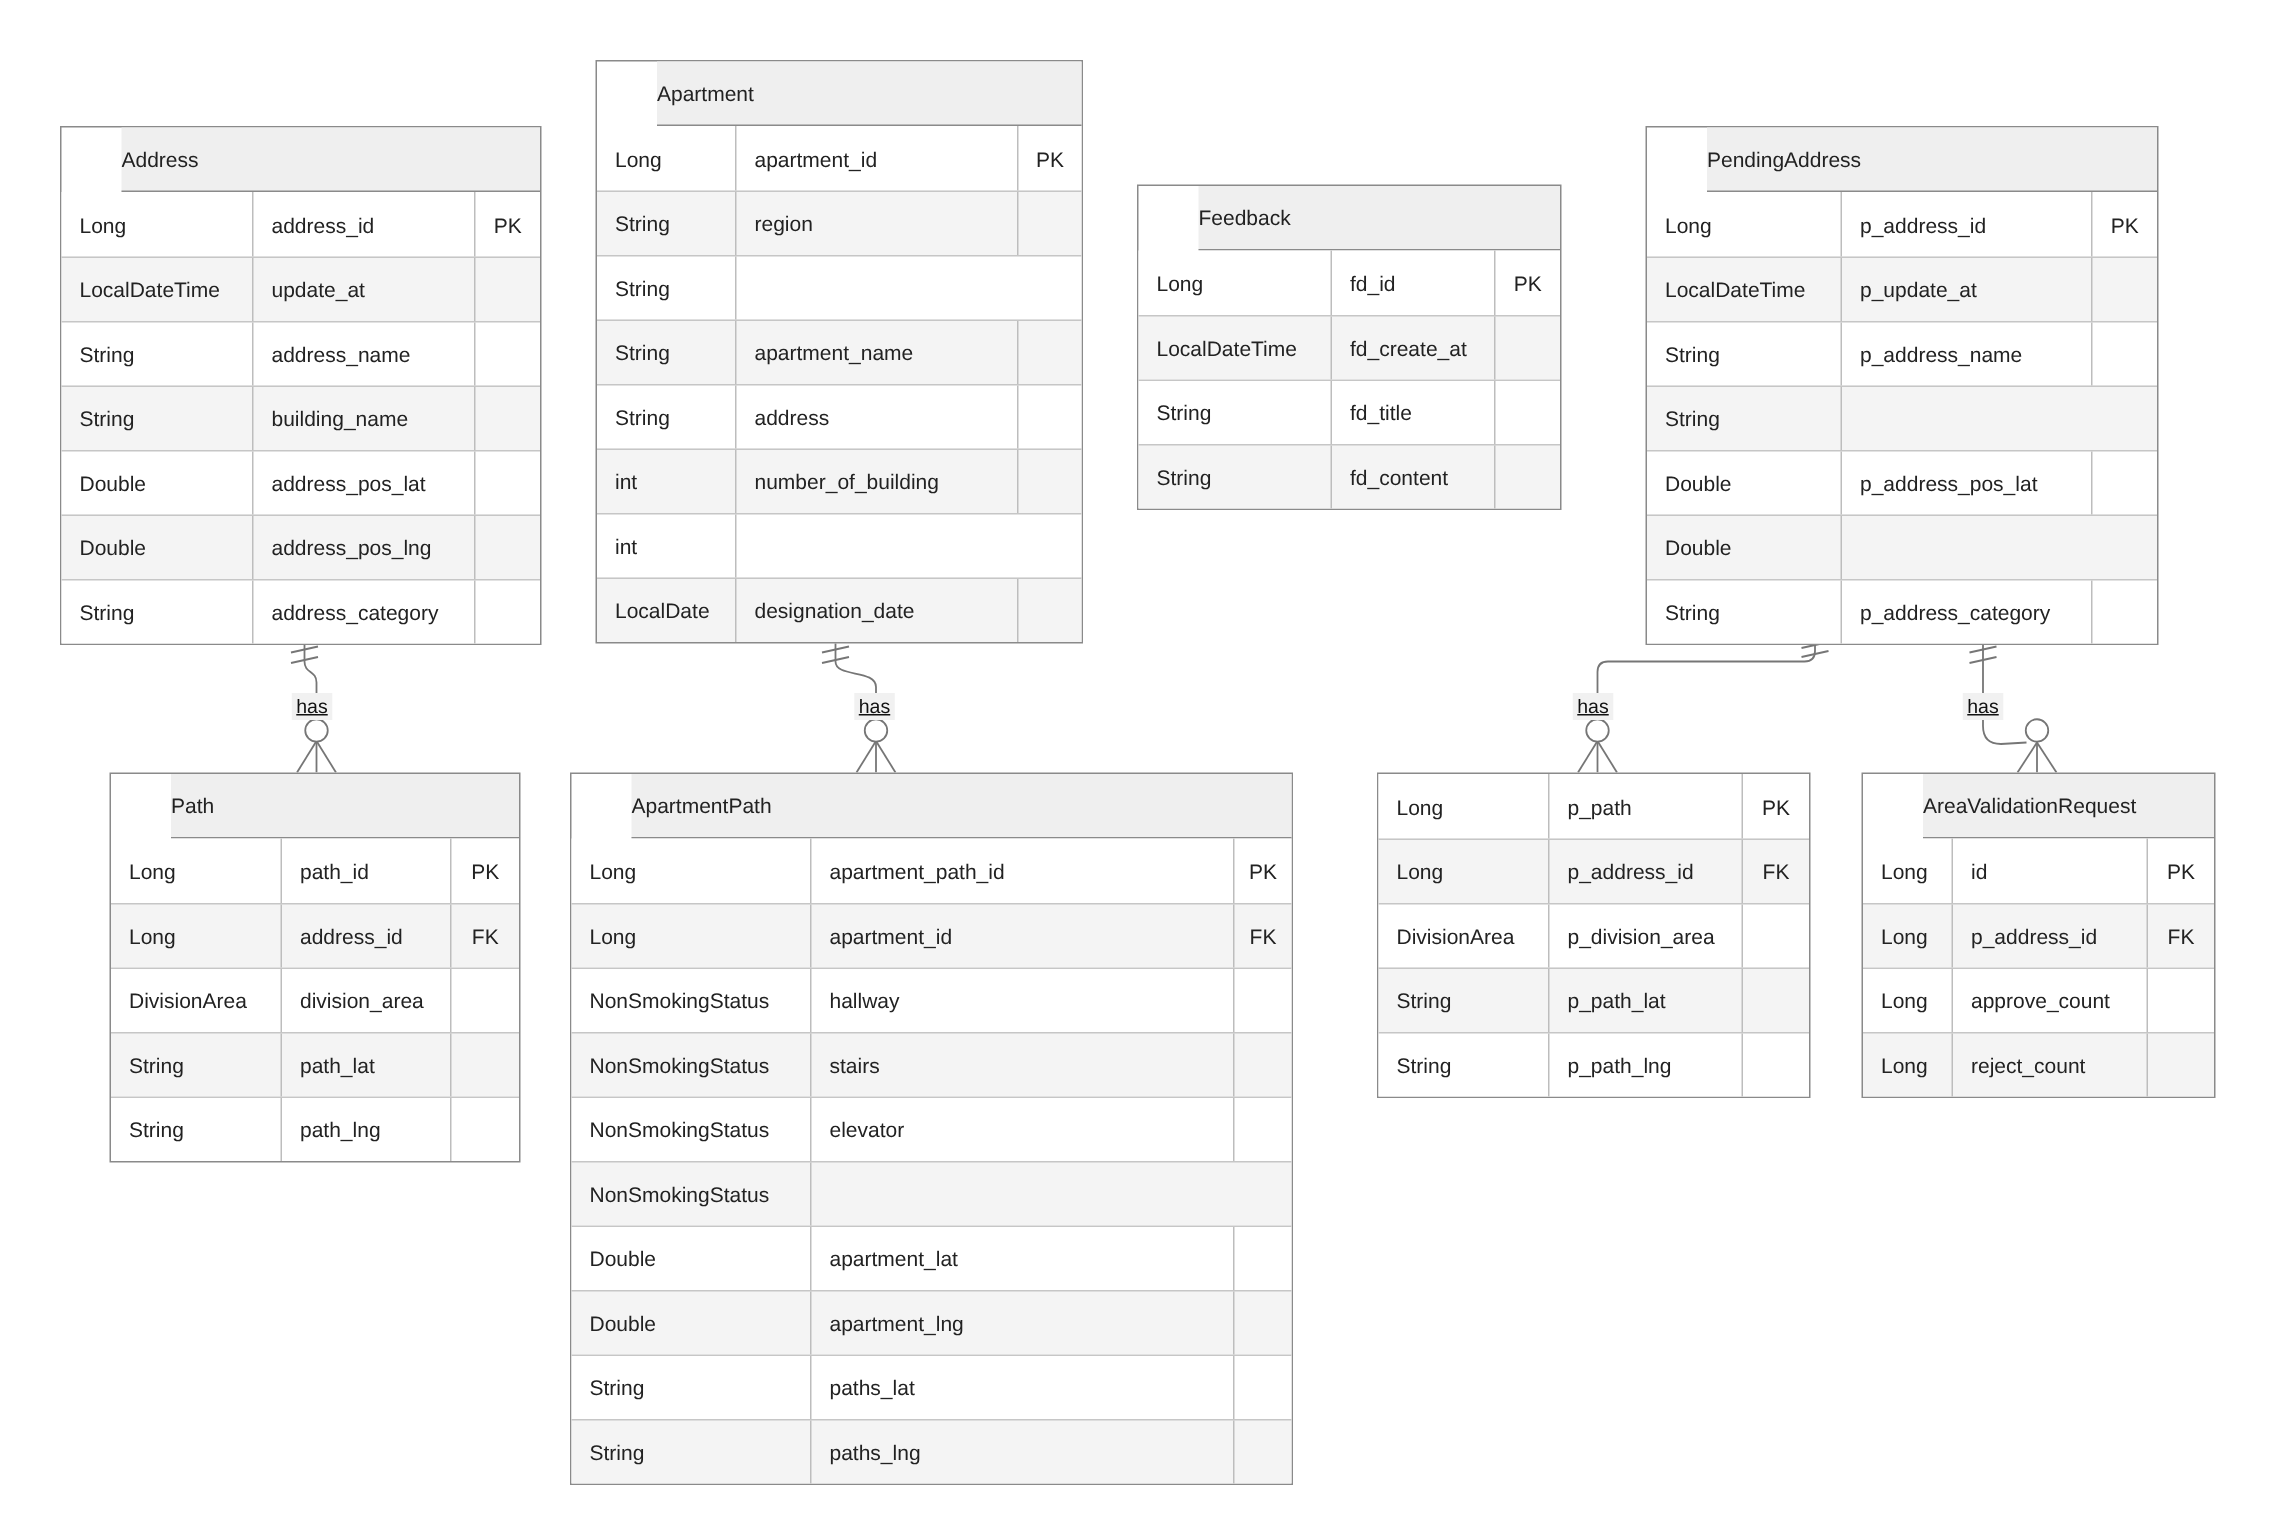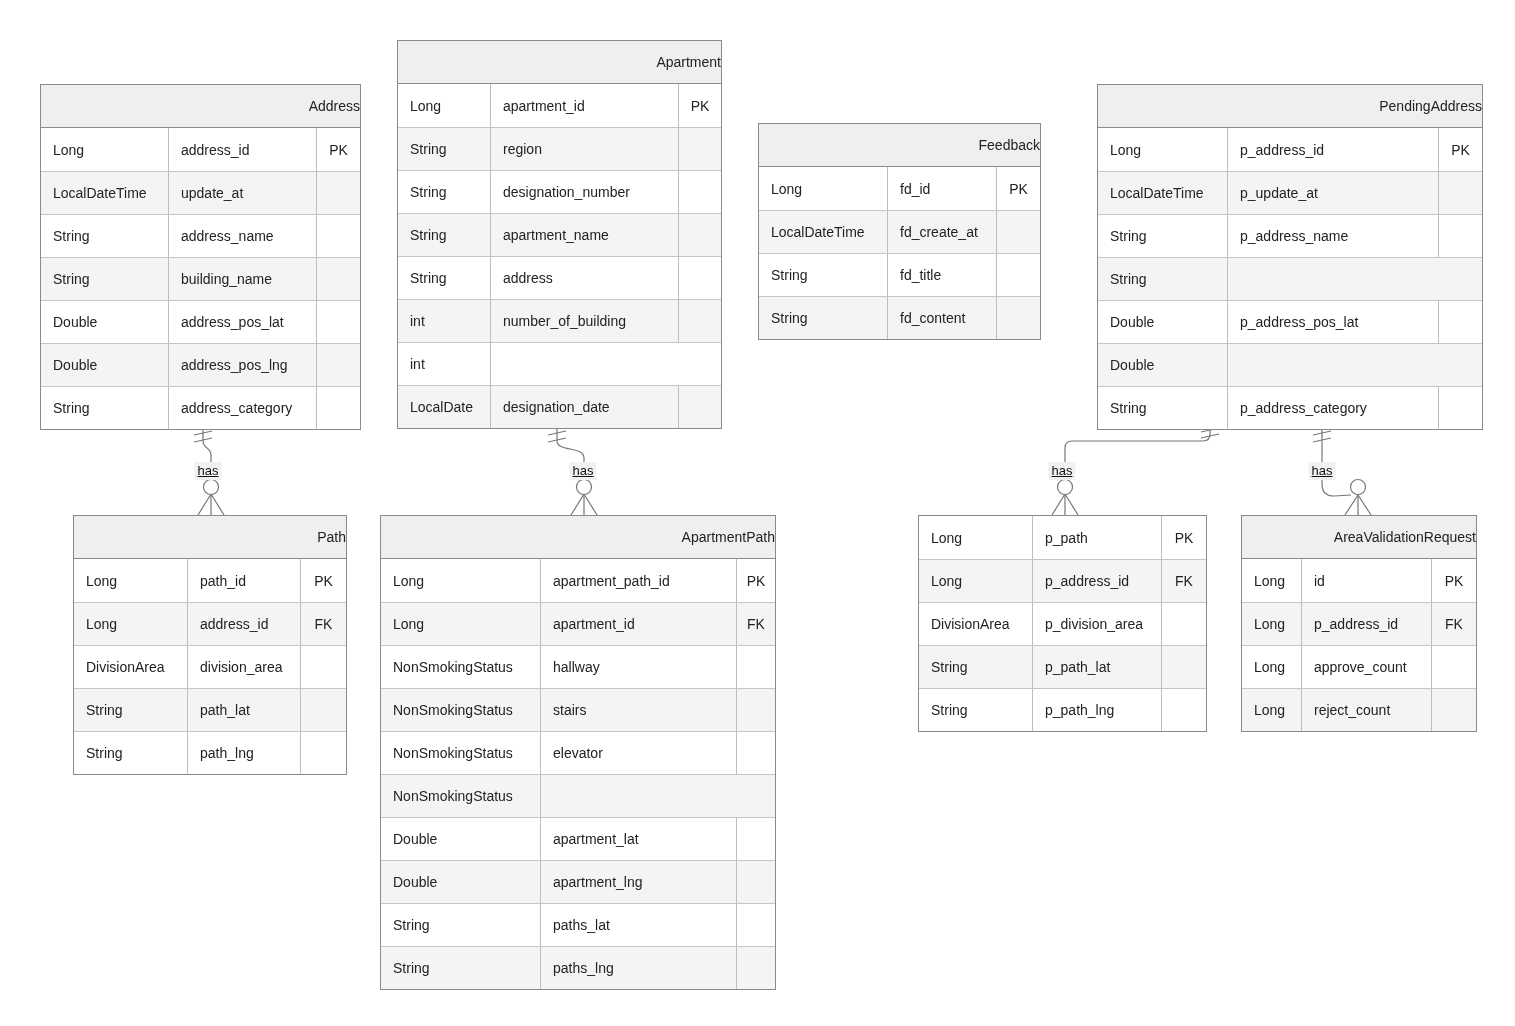--- a/index.html
+++ b/index.html
@@ -13,25 +13,25 @@
   #connectors{position:absolute;left:0;top:0;width:1515px;height:1026px;}
   #entities,#labels{position:absolute;left:0;top:0;width:0;height:0;}
   .entity{
     position:absolute;
     box-sizing:border-box;
     background:#ffffff;
     border:1px solid #8a8a8a;
   }
   .entity-title{
     height:42px;line-height:42px;
-    text-align:right;
+    text-align:left;
     background:#efefef;
     border-bottom:1px solid #8a8a8a;
     font-size:14px;
-    white-space:nowrap;overflow:hidden;
+    white-space:nowrap;overflow:hidden;margin-left:40px;
   }
   .row{display:flex;height:43px;box-sizing:border-box;background:#ffffff;}
   .row + .row{border-top:1px solid #c6c6c6;}
   .row.alt{background:#f4f4f4;}
   .cell{
     box-sizing:border-box;
     display:flex;align-items:center;
     font-size:14px;
     padding:0 12px;
     white-space:nowrap;overflow:hidden;
@@ -140,21 +140,20 @@
           <div class="cell fname">apartment_id</div>
           <div class="cell key" style="width: 42px;">PK</div>
         </div>
         <div class="row alt">
           <div class="cell type" style="width: 93px;">String</div>
           <div class="cell fname">region</div>
           <div class="cell key" style="width: 42px;"></div>
         </div>
         <div class="row">
           <div class="cell type" style="width: 93px;">String</div>
-          <div class="cell fname">designation_number</div>
           <div class="cell key" style="width: 42px;"></div>
         </div>
         <div class="row alt">
           <div class="cell type" style="width: 93px;">String</div>
           <div class="cell fname">apartment_name</div>
           <div class="cell key" style="width: 42px;"></div>
         </div>
         <div class="row">
           <div class="cell type" style="width: 93px;">String</div>
           <div class="cell fname">address</div>
@@ -191,21 +190,21 @@
           <div class="cell type" style="width: 129px;">String</div>
           <div class="cell fname">fd_title</div>
           <div class="cell key" style="width: 43px;"></div>
         </div>
         <div class="row alt">
           <div class="cell type" style="width: 129px;">String</div>
           <div class="cell fname">fd_content</div>
           <div class="cell key" style="width: 43px;"></div>
         </div>
       </div>
-      <div class="entity" style="left: 1097px; top: 84px; width: 386px;">
+      <div class="entity" style="left: 1097px; top: 84px; width: 342px;">
         <div class="entity-title">PendingAddress</div>
         <div class="row">
           <div class="cell type" style="width: 130px;">Long</div>
           <div class="cell fname">p_address_id</div>
           <div class="cell key" style="width: 43px;">PK</div>
         </div>
         <div class="row alt">
           <div class="cell type" style="width: 130px;">LocalDateTime</div>
           <div class="cell fname">p_update_at</div>
           <div class="cell key" style="width: 43px;"></div>
@@ -255,21 +254,21 @@
           <div class="cell type" style="width: 114px;">String</div>
           <div class="cell fname">path_lat</div>
           <div class="cell key" style="width: 45px;"></div>
         </div>
         <div class="row">
           <div class="cell type" style="width: 114px;">String</div>
           <div class="cell fname">path_lng</div>
           <div class="cell key" style="width: 45px;"></div>
         </div>
       </div>
-      <div class="entity" style="left: 380px; top: 515px; width: 396px;">
+      <div class="entity" style="left: 380px; top: 515px; width: 482px;">
         <div class="entity-title">ApartmentPath</div>
         <div class="row">
           <div class="cell type" style="width: 160px;">Long</div>
           <div class="cell fname">apartment_path_id</div>
           <div class="cell key" style="width: 38px;">PK</div>
         </div>
         <div class="row alt">
           <div class="cell type" style="width: 160px;">Long</div>
           <div class="cell fname">apartment_id</div>
           <div class="cell key" style="width: 38px;">FK</div>

